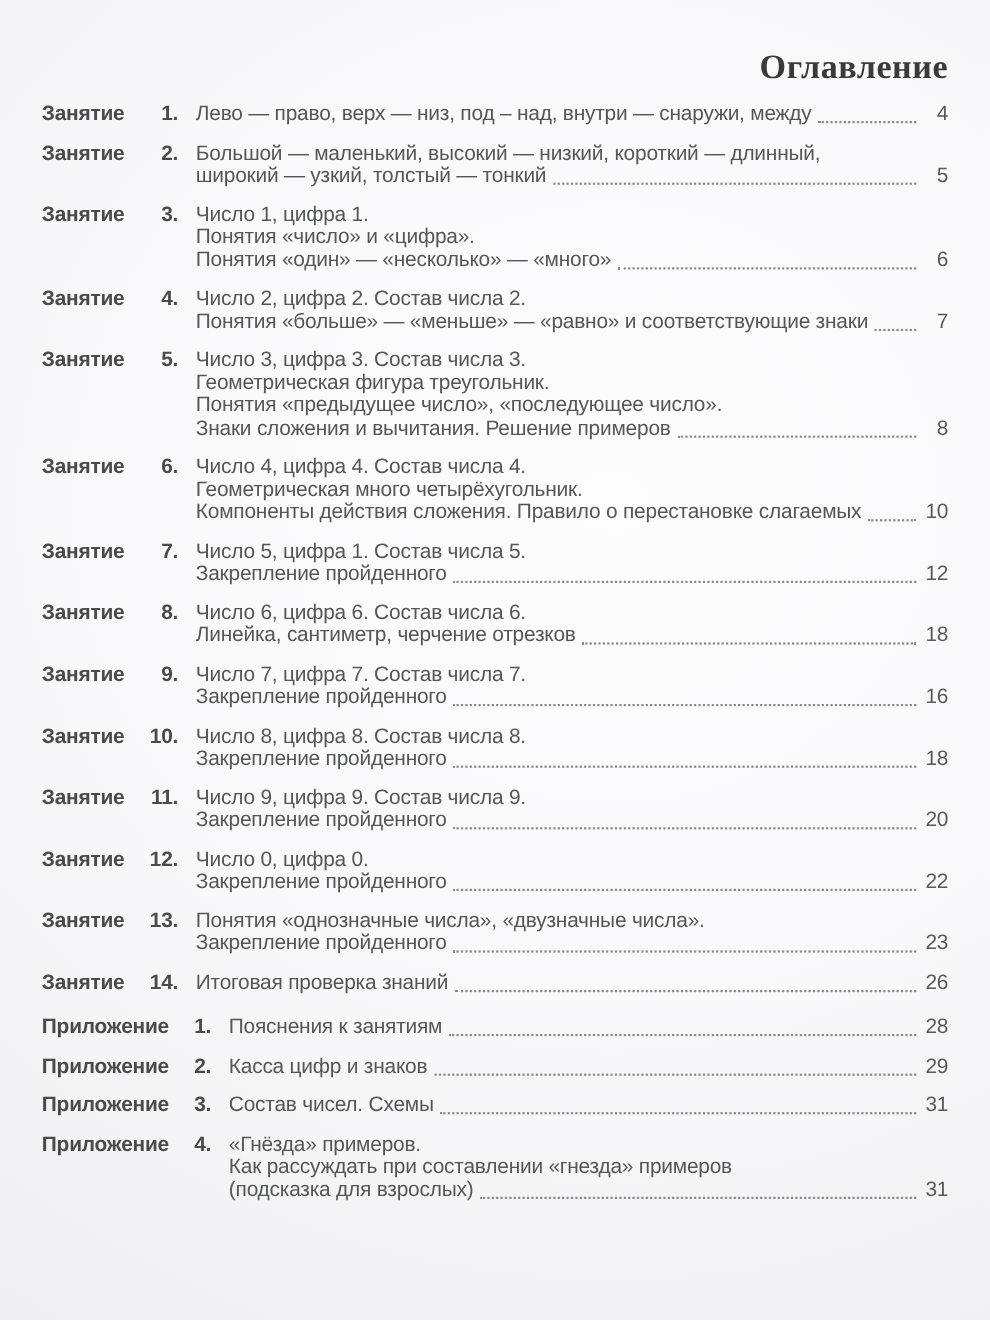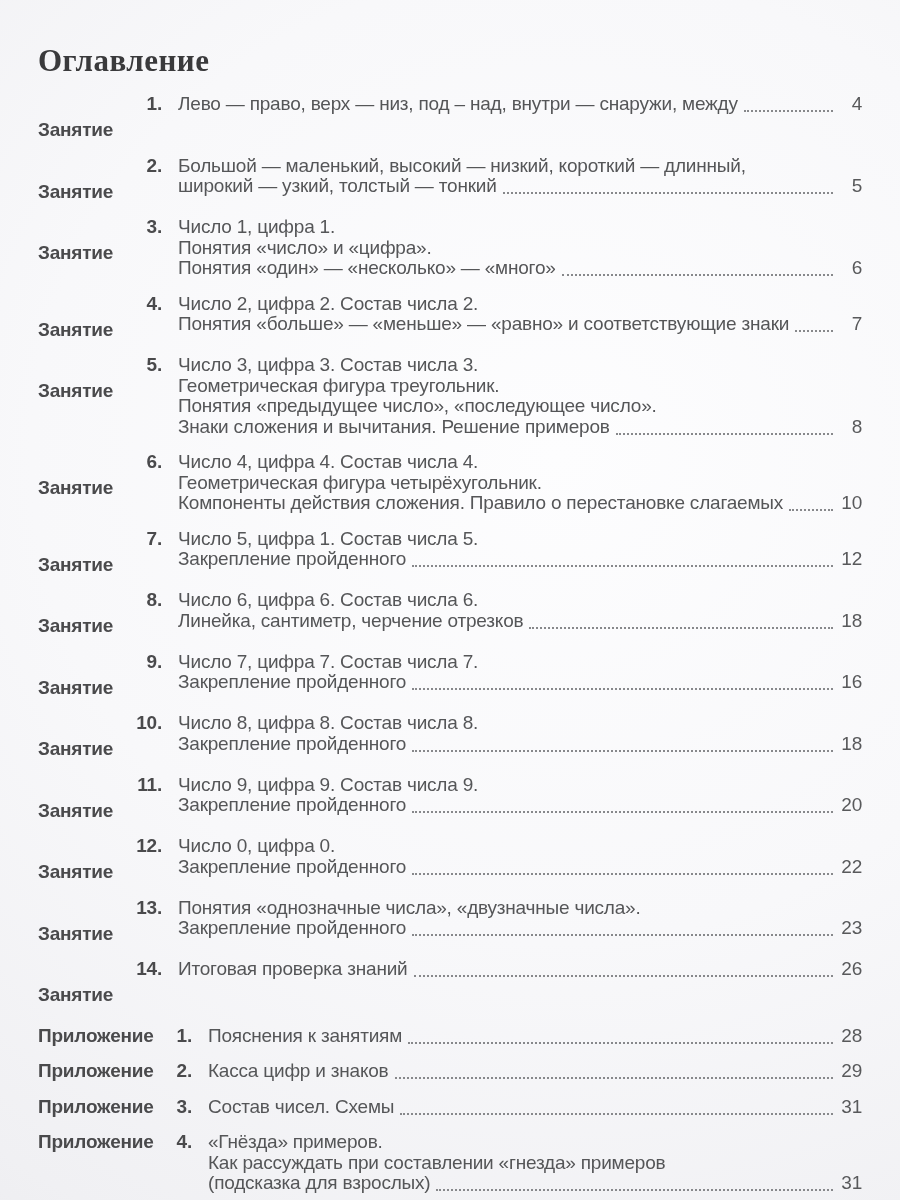--- a/index.html
+++ b/index.html
@@ -18,21 +18,21 @@
     position: absolute;
     inset: 0;
     padding: 44px 38px 0 38px;
   }
   .title {
     font-family: "Liberation Serif", "DejaVu Serif", serif;
     font-weight: bold;
     font-size: 31px;
     line-height: 34px;
     color: #3a3a3c;
-    text-align: left;
+    text-align: right;
     margin: 0 0 16px 0;
     letter-spacing: 0.5px;
   }
   .toc-section { width: 100%; }
   .entry {
     display: flex;
     align-items: flex-start;
     margin-bottom: 15px;
     font-size: 19px;
     line-height: 20.5px;
@@ -44,21 +44,21 @@
     color: #4a4a4c;
     white-space: nowrap;
   }
   .num-col {
     flex: 0 0 auto;
     text-align: right;
     font-weight: bold;
     color: #4a4a4c;
     white-space: nowrap;
   }
-  .lessons .label-col { width: 80px; margin-top: 26px; }
+  .lessons .label-col { width: 80px; }
   .lessons .num-col   { width: 44px; }
   .apps .label-col    { width: 124px; }
   .apps .num-col      { width: 30px; }
   .body-col { flex: 1 1 auto; margin-left: 16px; min-width: 0; }
   .line { margin: 0; }
   .lastline { display: flex; align-items: center; }
   .lastline .line-text { flex: 0 1 auto; white-space: nowrap; }
   .leader {
     flex: 1 1 auto;
     margin: 0 5px 0 6px;
@@ -146,21 +146,21 @@
             <span class="pageno">8</span>
           </div>
         </div>
   </div>
 
   <div class="entry">
     <span class="label-col">Занятие</span>
     <span class="num-col">6.</span>
     <div class="body-col">
           <div class="line">Число 4, цифра 4. Состав числа 4.</div>
-          <div class="line">Геометрическая фигура четырёхугольник.</div>
+          <div class="line">Геометрическая много четырёхугольник.</div>
           <div class="lastline">
             <span class="line-text">Компоненты действия сложения. Правило о перестановке слагаемых</span>
             <span class="leader"></span>
             <span class="pageno">10</span>
           </div>
         </div>
   </div>
 
   <div class="entry">
     <span class="label-col">Занятие</span>

